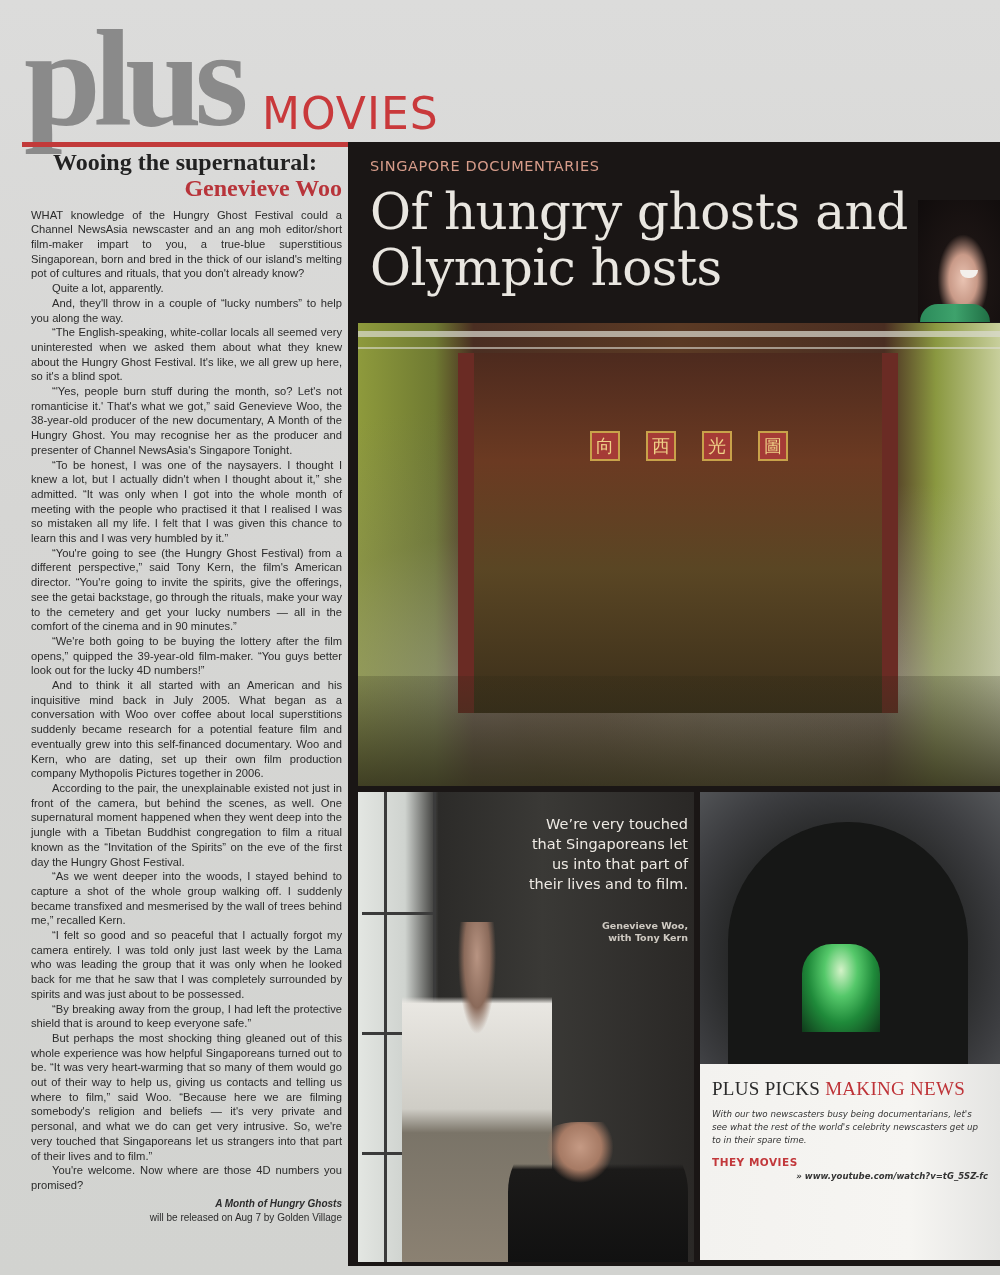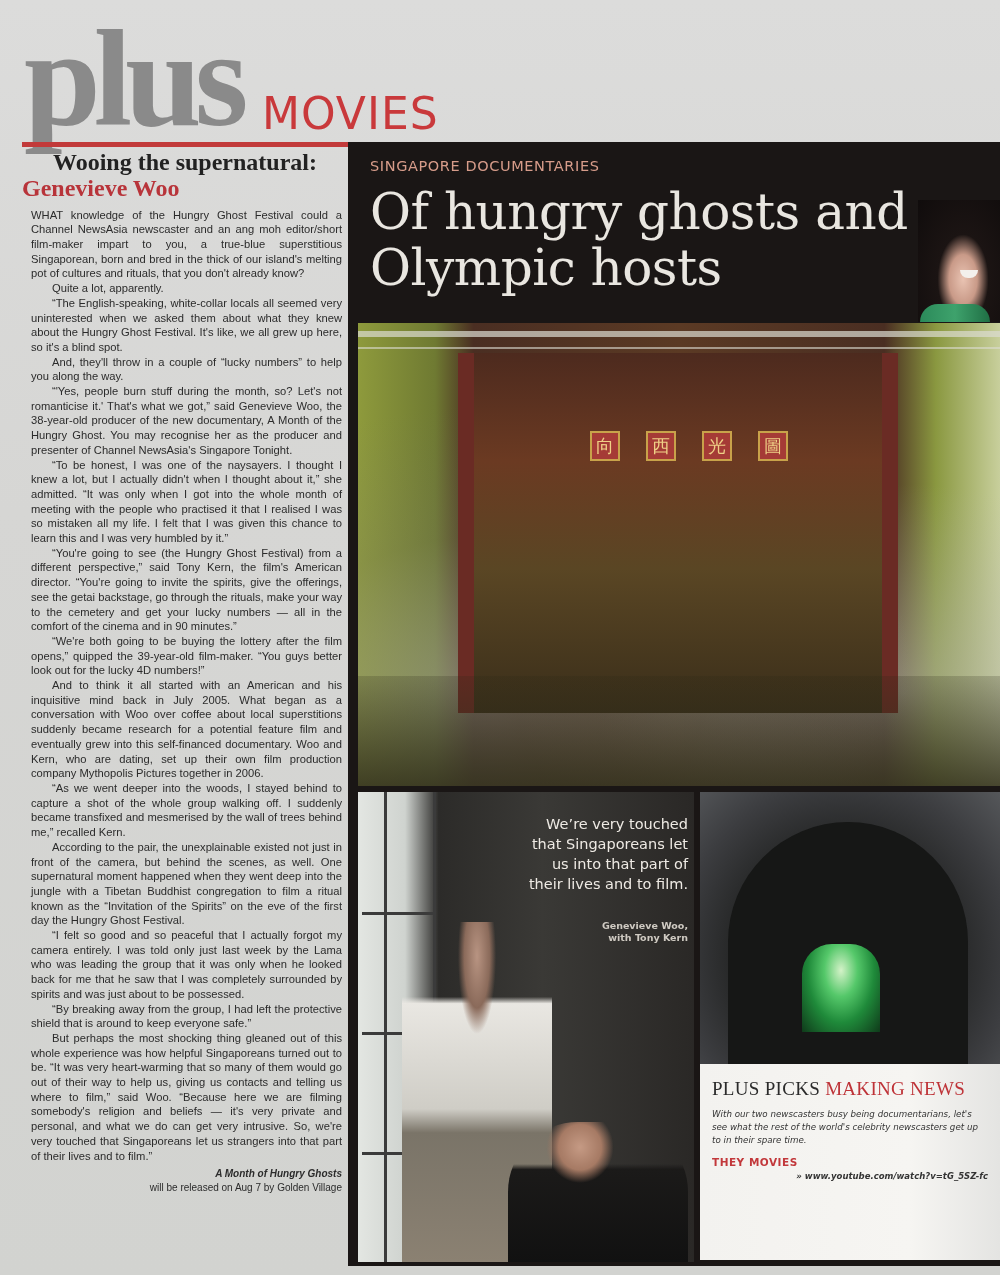--- a/index.html
+++ b/index.html
@@ -23,21 +23,21 @@
   }
   .red-rule { position: absolute; left: 22px; top: 126px; width: 978px; height: 5px; background: #c23a3a; }
 
   .left-col { position: absolute; left: 22px; top: 150px; width: 320px; }
   .headline {
     font-family: "Liberation Serif", serif; font-weight: bold;
     font-size: 24px; color: #222; text-align: center; line-height: 1.05; margin-left: 6px;
   }
   .headline-name {
     font-family: "Liberation Serif", serif; font-weight: bold;
-    font-size: 24px; color: #b8343a; text-align: left; line-height: 1.1; margin-bottom: 6px;
+    font-size: 24px; color: #b8343a; text-align: right; line-height: 1.1; margin-bottom: 6px;
   }
   .body-text {
     font-family: "Liberation Sans", sans-serif; font-size: 11.2px; line-height: 14.7px;
     color: #2b2b2b; text-align: justify; margin-left: 9px;
   }
   .body-text p { text-indent: 21px; }
   .body-text p.first { text-indent: 0; }
   .credit {
     font-family: "Liberation Sans", sans-serif; font-size: 10px; text-align: right;
     line-height: 14px; margin-top: 4px; color: #2b2b2b;
@@ -160,32 +160,33 @@
   <div class="movies">MOVIES</div>
   <div class="red-rule"></div>
 </div>
 
 <div class="left-col">
   <div class="headline">Wooing the supernatural:</div>
   <div class="headline-name">Genevieve Woo</div>
   <div class="body-text">
     <p class="first">WHAT knowledge of the Hungry Ghost Festival could a Channel NewsAsia newscaster and an ang moh editor/short film-maker impart to you, a true-blue superstitious Singaporean, born and bred in the thick of our island's melting pot of cultures and rituals, that you don't already know?</p>
     <p>Quite a lot, apparently.</p>
+    <p>And, they'll throw in a couple of “lucky numbers” to help you along the way.</p>
     <p>“The English-speaking, white-collar locals all seemed very uninterested when we asked them about what they knew about the Hungry Ghost Festival. It's like, we all grew up here, so it's a blind spot.</p>
-    <p>And, they'll throw in a couple of “lucky numbers” to help you along the way.</p>
     <p>“'Yes, people burn stuff during the month, so? Let's not romanticise it.' That's what we got,” said Genevieve Woo, the 38-year-old producer of the new documentary, A Month of the Hungry Ghost. You may recognise her as the producer and presenter of Channel NewsAsia's Singapore Tonight.</p>
     <p>“To be honest, I was one of the naysayers. I thought I knew a lot, but I actually didn't when I thought about it,” she admitted. “It was only when I got into the whole month of meeting with the people who practised it that I realised I was so mistaken all my life. I felt that I was given this chance to learn this and I was very humbled by it.”</p>
     <p>“You're going to see (the Hungry Ghost Festival) from a different perspective,” said Tony Kern, the film's American director. “You're going to invite the spirits, give the offerings, see the getai backstage, go through the rituals, make your way to the cemetery and get your lucky numbers — all in the comfort of the cinema and in 90 minutes.”</p>
     <p>“We're both going to be buying the lottery after the film opens,” quipped the 39-year-old film-maker. “You guys better look out for the lucky 4D numbers!”</p>
     <p>And to think it all started with an American and his inquisitive mind back in July 2005. What began as a conversation with Woo over coffee about local superstitions suddenly became research for a potential feature film and eventually grew into this self-financed documentary. Woo and Kern, who are dating, set up their own film production company Mythopolis Pictures together in 2006.</p>
+    <p>According to the pair, the unexplainable existed not just in front of the camera, but behind the scenes, as well. One supernatural moment happened when they went deep into the jungle with a Tibetan Buddhist congregation to film a ritual known as the “Invitation of the Spirits” on the eve of the first day the Hungry Ghost Festival.</p>
     <p>“As we went deeper into the woods, I stayed behind to capture a shot of the whole group walking off. I suddenly became transfixed and mesmerised by the wall of trees behind me,” recalled Kern.</p>
-    <p>According to the pair, the unexplainable existed not just in front of the camera, but behind the scenes, as well. One supernatural moment happened when they went deep into the jungle with a Tibetan Buddhist congregation to film a ritual known as the “Invitation of the Spirits” on the eve of the first day the Hungry Ghost Festival.</p>
     <p>“I felt so good and so peaceful that I actually forgot my camera entirely. I was told only just last week by the Lama who was leading the group that it was only when he looked back for me that he saw that I was completely surrounded by spirits and was just about to be possessed.</p>
     <p>“By breaking away from the group, I had left the protective shield that is around to keep everyone safe.”</p>
     <p>But perhaps the most shocking thing gleaned out of this whole experience was how helpful Singaporeans turned out to be. “It was very heart-warming that so many of them would go out of their way to help us, giving us contacts and telling us where to film,” said Woo. “Because here we are filming somebody's religion and beliefs — it's very private and personal, and what we do can get very intrusive. So, we're very touched that Singaporeans let us strangers into that part of their lives and to film.”</p>
+    <p>You're welcome. Now where are those 4D numbers you promised?</p>
   </div>
   <div class="credit">
     <div class="title">A Month of Hungry Ghosts</div>
     <div>will be released on Aug 7 by Golden Village</div>
   </div>
 </div>
 
 <div class="feature">
   <div class="kicker">SINGAPORE DOCUMENTARIES</div>
   <div class="big-head">Of hungry ghosts and Olympic hosts</div>

